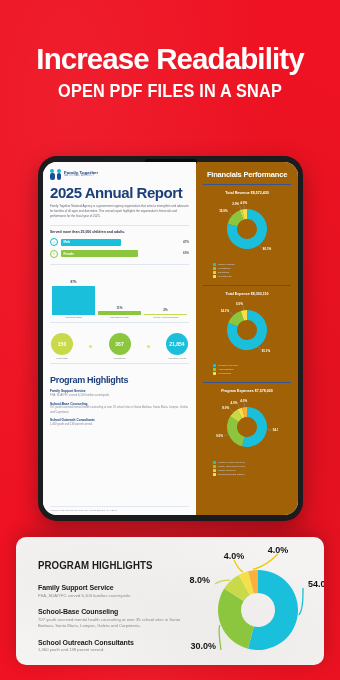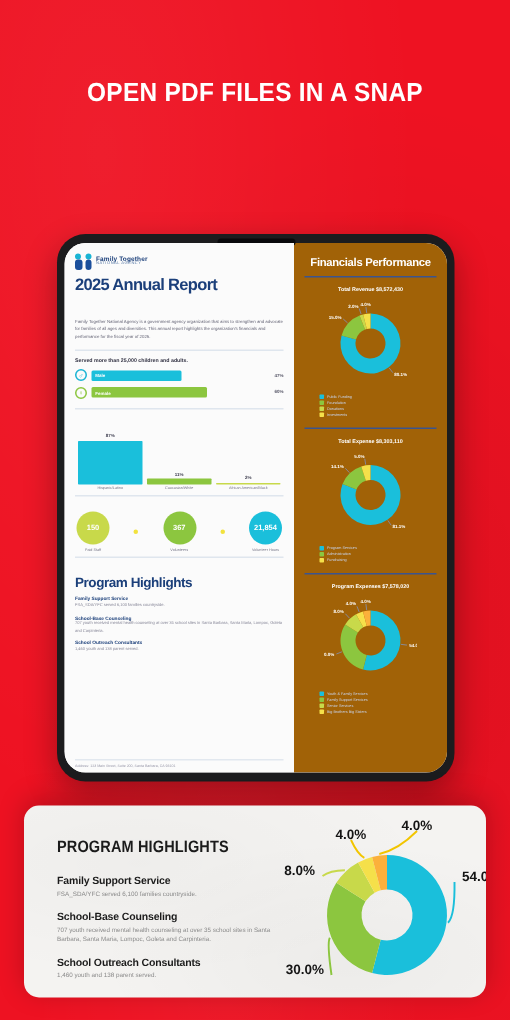--- a/index.html
+++ b/index.html
@@ -94,23 +94,23 @@
   }
   .brand-mark .h1 { width: 4px; height: 4px; left: 0; top: 0; }
   .brand-mark .h2 { width: 4px; height: 4px; right: 0; top: 0; }
   .brand-mark .b1 { width: 4.5px; height: 7px; left: 0; bottom: 0; border-radius: 2px; background:#1b4f9c; }
   .brand-mark .b2 { width: 4.5px; height: 7px; right: 0; bottom: 0; border-radius: 2px; background:#1b4f9c; }
   .brand-txt { line-height: 1.05; }
   .brand-name { font-size: 4.3px; font-weight: 700; color: #1b3f7a; letter-spacing: .1px; }
   .brand-sub { font-size: 2.7px; color: #5a7ba8; letter-spacing: .35px; }
 
   .report-title {
-    font-size: 11px; font-weight: 700; color: #1b3f7a;
+    font-size: 15px; font-weight: 700; color: #1b3f7a;
     letter-spacing: -.45px; line-height: 1;
-    margin-bottom: 16px;
+    margin-bottom: 4px;
   }
   .lede { font-size: 2.9px; line-height: 1.65; color: #667; margin-bottom: 4px; }
   .divider { height: 1px; background: #dfe6ee; margin: 3px 0 4px; }
 
   .served-label { font-size: 3.5px; font-weight: 700; color: #334; margin-bottom: 4px; }
 
   .hbar-row { display: flex; align-items: center; gap: 2.5px; margin-bottom: 3.5px; }
   .hbar-ic {
     width: 8px; height: 8px; flex: 0 0 8px; border-radius: 50%;
     border: .8px solid #19b4d4; display: flex; align-items: center;
@@ -208,20 +208,21 @@
   .bc-line.cy { stroke: #1abfdb; }
   .bc-line.gr { stroke: #8cc63f; }
   .bc-line.lg { stroke: #c8d94a; }
 </style>
 </head>
 <body>
 
 <div id="app">
 
   <div class="headline-wrap">
+    <div class="headline">Increase Readability</div>
     <div class="subheadline">OPEN PDF FILES IN A SNAP</div>
   </div>
 
   <div class="phone">
     <div class="notch"></div>
     <div class="screen">
 
       <div class="page-left">
 
         <div class="brand">

